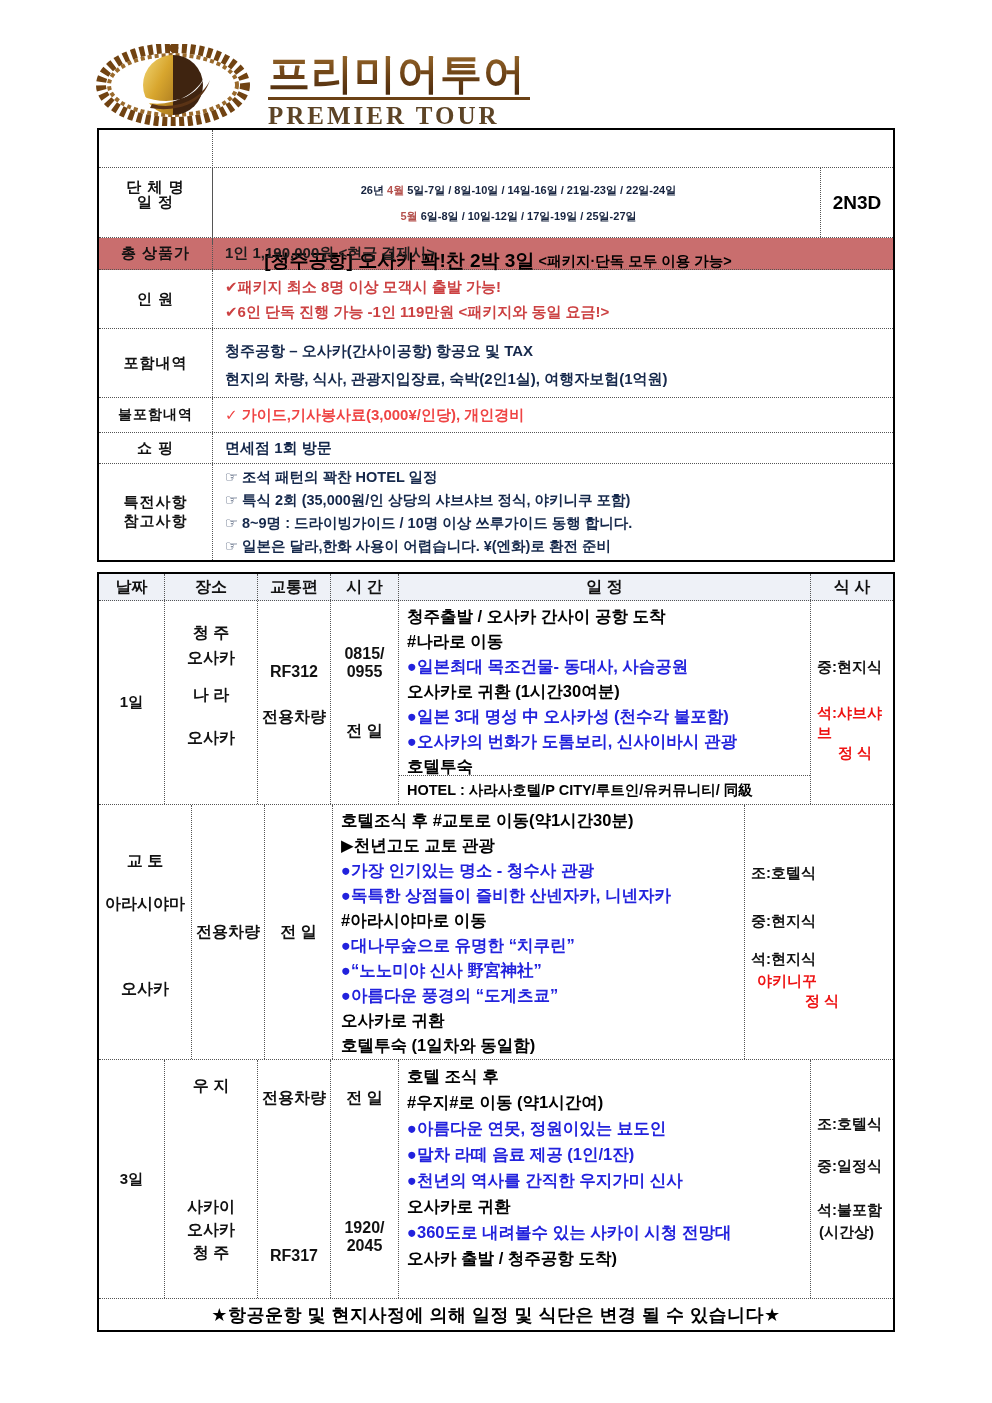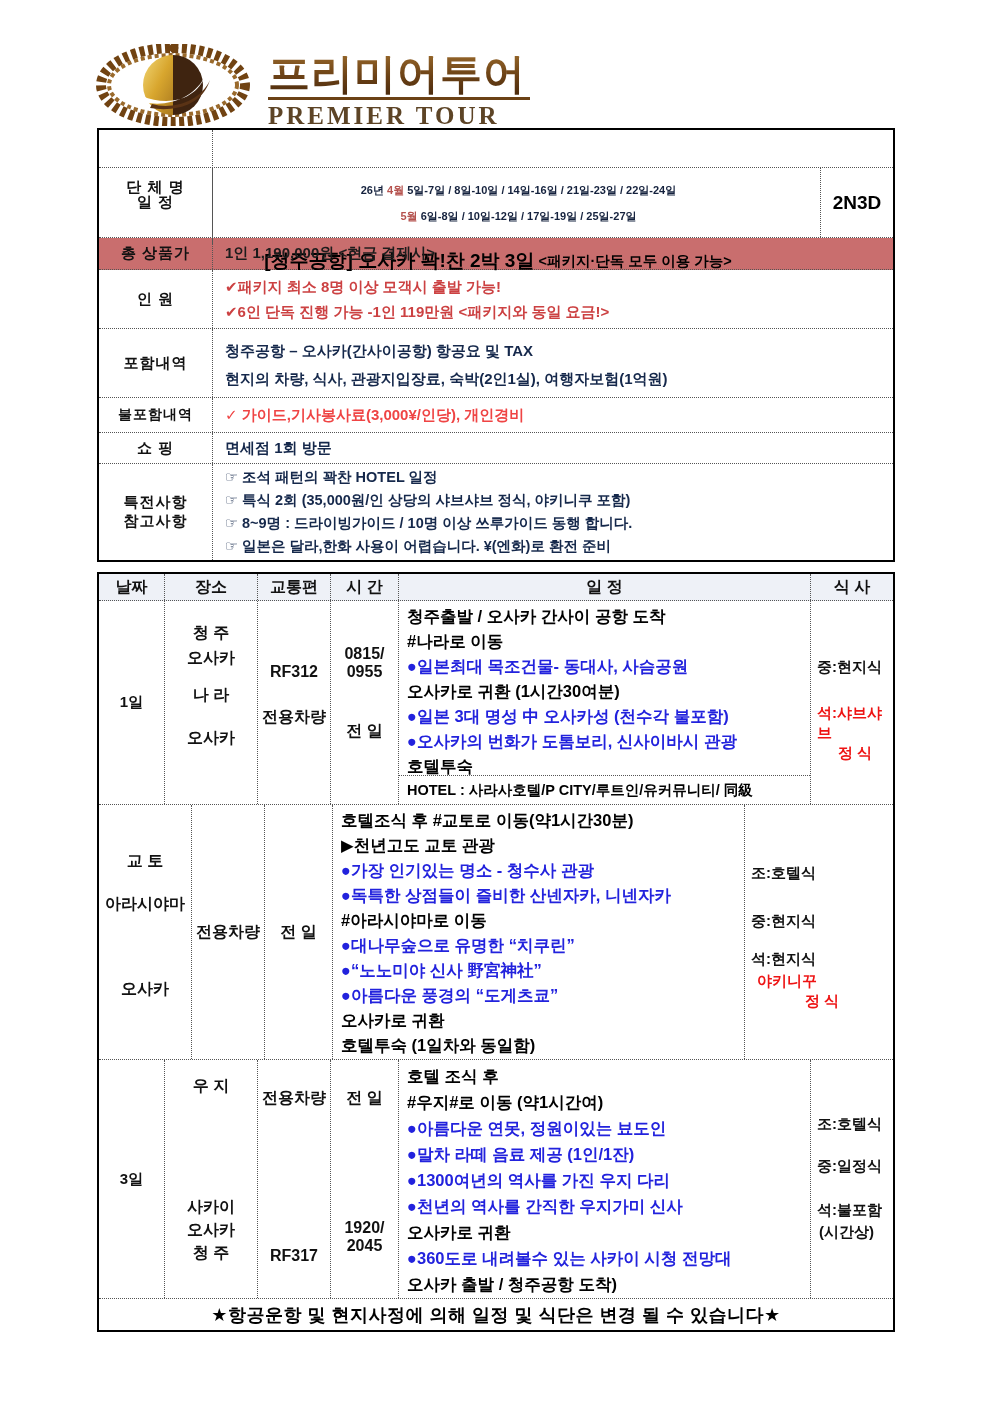--- a/index.html
+++ b/index.html
@@ -271,21 +271,20 @@
         <span style="margin-top:28px;">전 일</span>
         <span style="margin-top:110px;">1920/</span>
         <span>2045</span>
       </div>
       <div class="dcell c-sched sched-wrap" style="align-items:stretch;">
         <div class="sched-main">
           <div class="sl">호텔 조식 후</div>
           <div class="sl">#우지#로 이동 (약1시간여)</div>
           <div class="sl blue">●아름다운 연못, 정원이있는 뵤도인</div>
           <div class="sl blue">●말차 라떼 음료 제공 (1인/1잔)</div>
-          <div class="sl blue">●1300여년의 역사를 가진 우지 다리</div>
           <div class="sl blue">●천년의 역사를 간직한 우지가미 신사</div>
           <div class="sl">오사카로 귀환</div>
           <div class="sl blue">●360도로 내려볼수 있는 사카이 시청 전망대</div>
           <div class="sl">오사카 출발 / 청주공항 도착)</div>
         </div>
       </div>
       <div class="dcell c-meal meal-cell">
         <span style="margin-top:54px;">조:호텔식</span>
         <span style="margin-top:22px;">중:일정식</span>
         <span style="margin-top:24px;">석:불포함</span>

